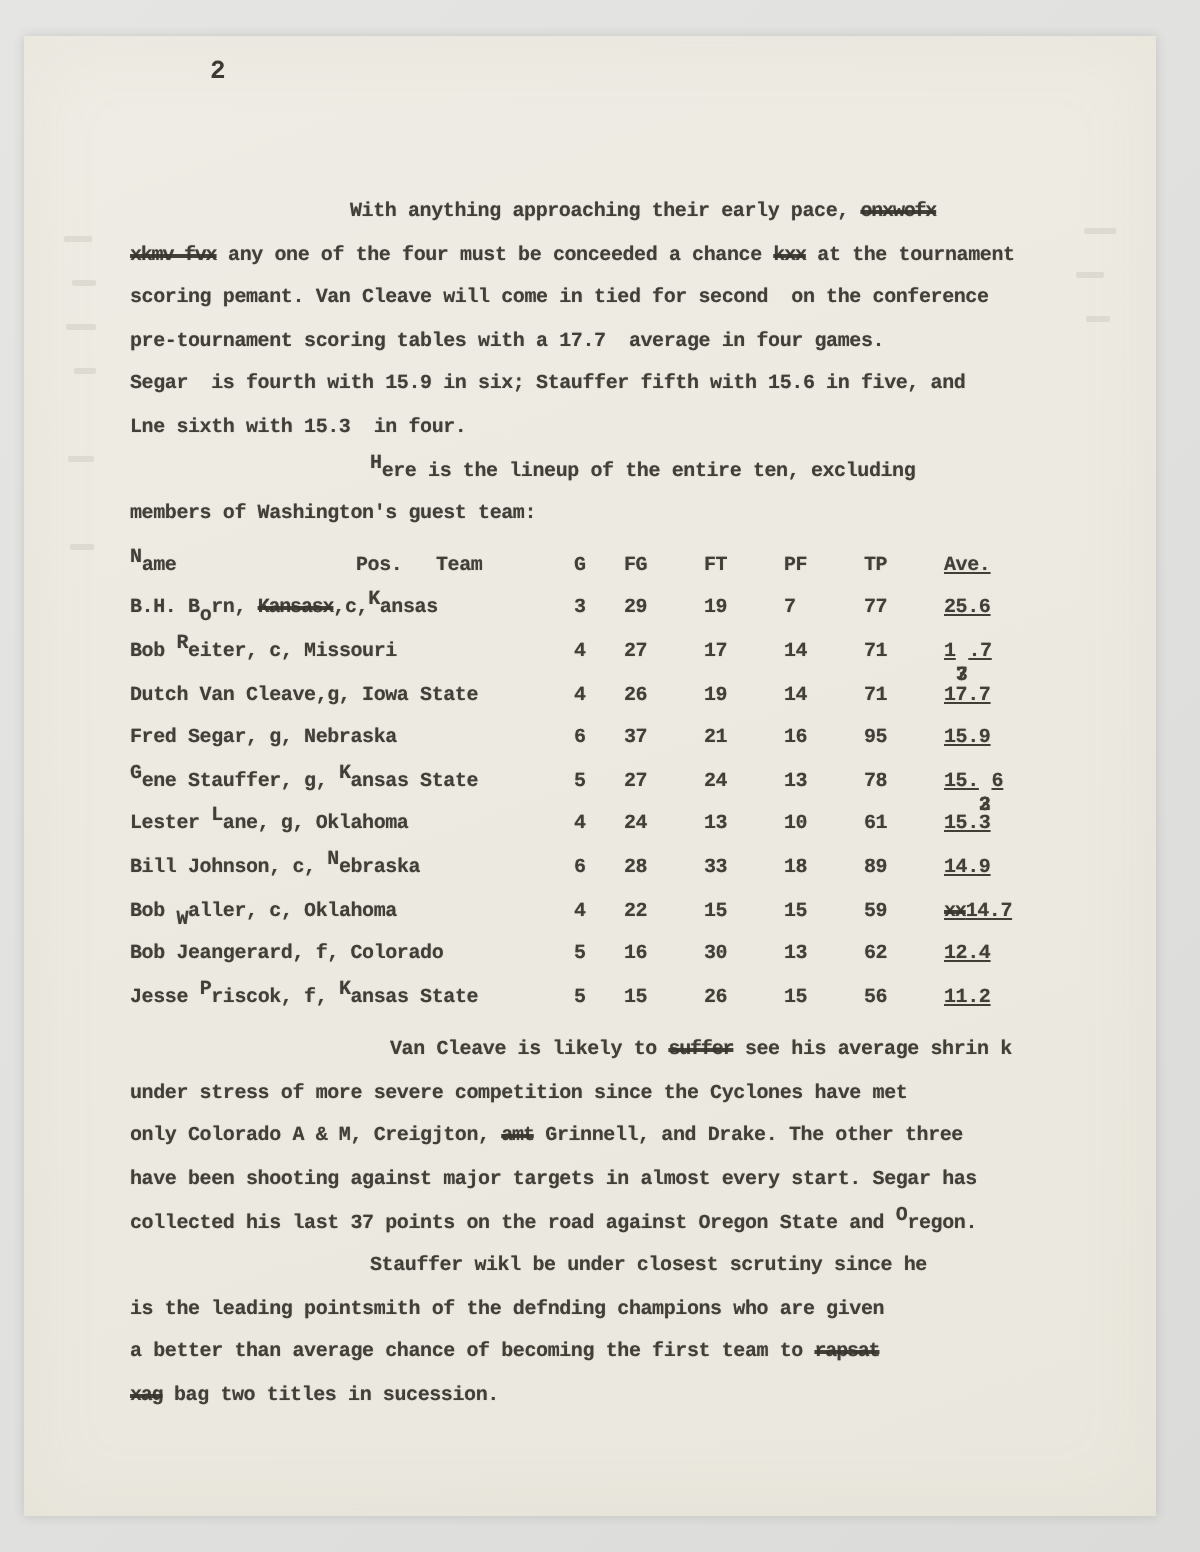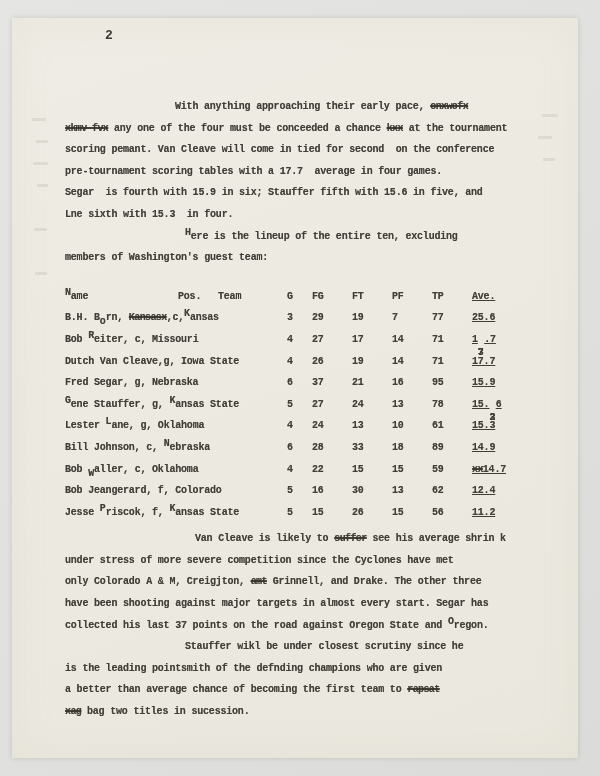--- a/index.html
+++ b/index.html
@@ -25,21 +25,21 @@
     letter-spacing:-0.2px;color:#413f38;
     text-shadow:0 0 .5px rgba(62,60,52,.55);
     white-space:pre-wrap;
   }
   .line{height:21.6px;white-space:pre;}
   .strk{text-decoration:line-through;text-decoration-thickness:2.2px;text-decoration-color:rgba(55,52,45,.85);letter-spacing:-0.6px;}
   .rais{display:inline-block;transform:translateY(-4px);}
   .lowr{display:inline-block;transform:translateY(4px);}
   .ovst{display:inline-block;position:relative;width:6.4px;}
   .ovch{position:absolute;left:0;top:0;}
-  .ttable{margin-top:17px;margin-bottom:5px;}
+  .ttable{margin-top:4px;margin-bottom:5px;}
   .trow{display:flex;height:21.6px;white-space:pre;}
   .c-name{width:222px;position:relative;}
   .c-g{width:25px;}
   .c-fg,.c-ft,.c-pf,.c-tp{width:40px;}
   .c-ave{width:60px;text-decoration:underline;}
   .hname{position:absolute;top:0;}
   .ghost{position:absolute;background:rgba(125,118,100,.14);border-radius:1px;}
 </style>
 </head>
 <body>

